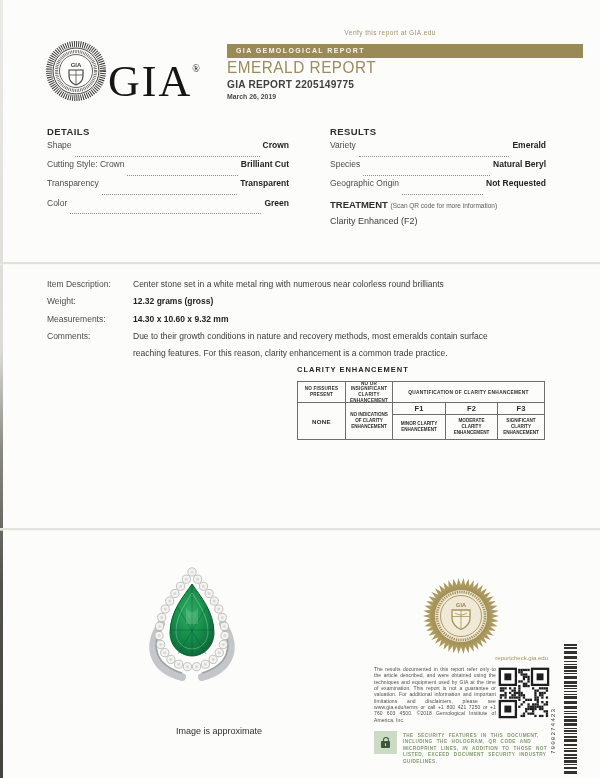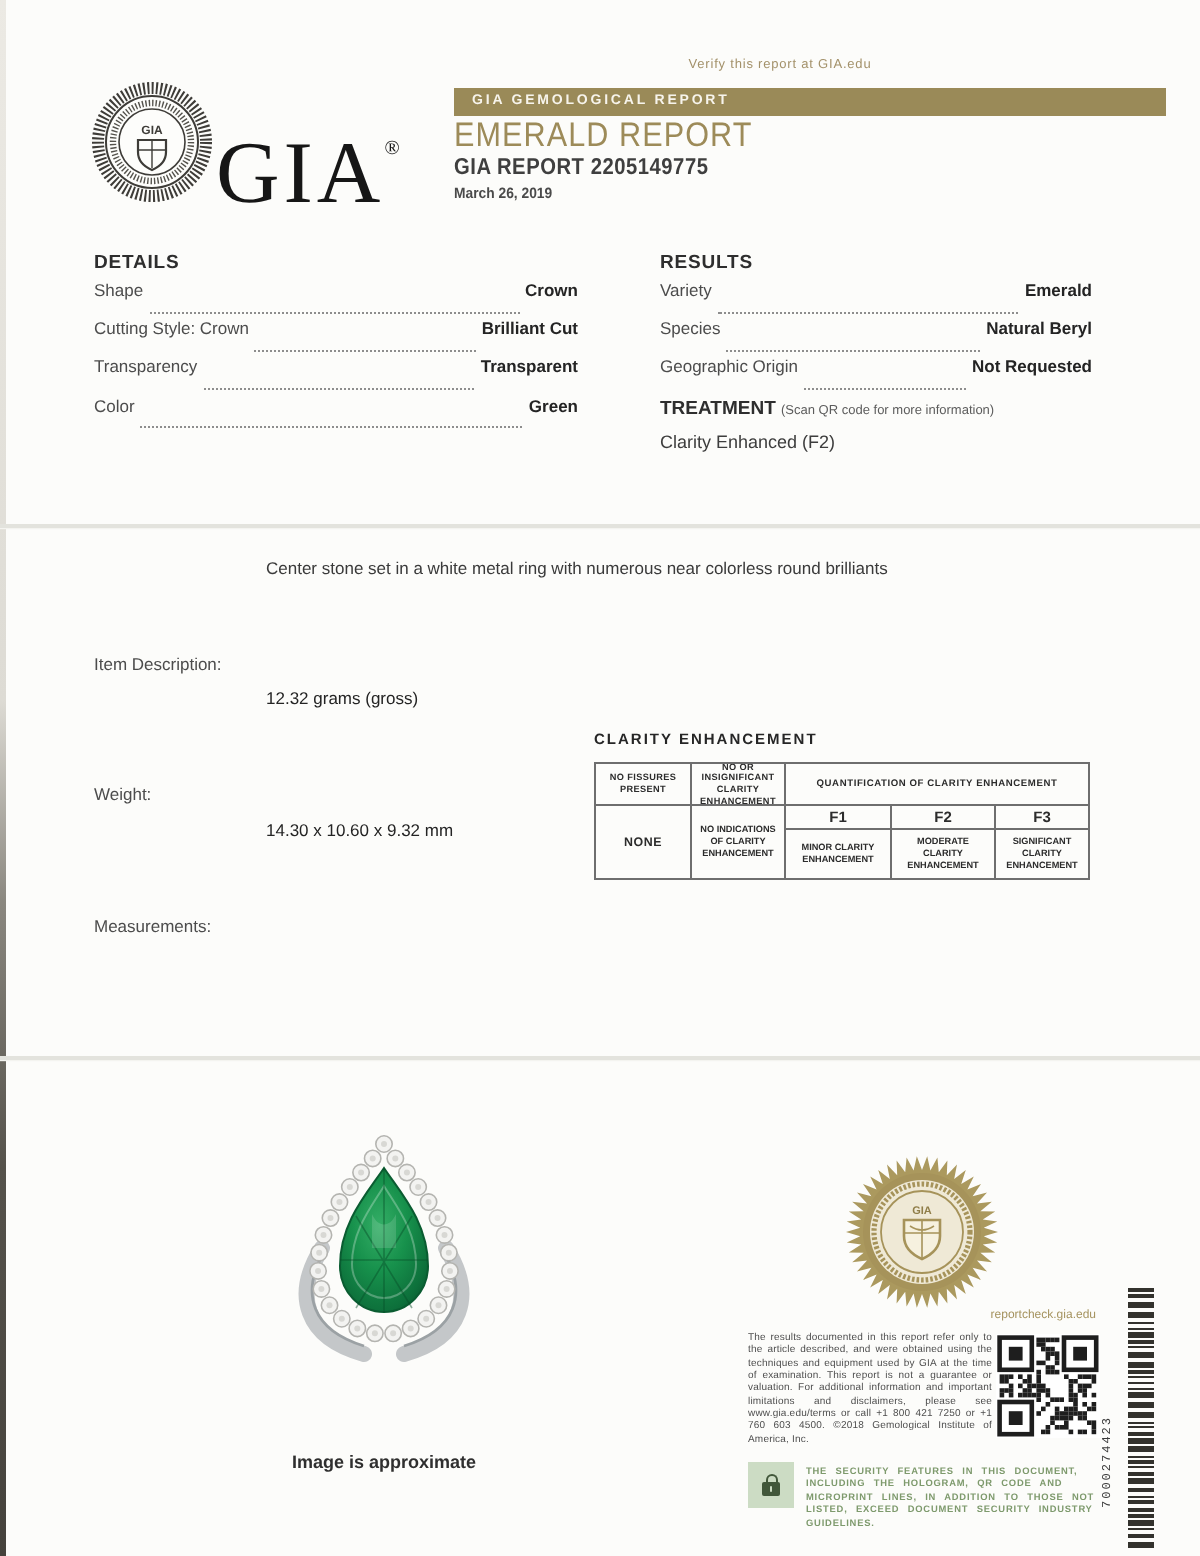--- a/index.html
+++ b/index.html
@@ -23,21 +23,21 @@
   .gold-bar span{display:block;padding-left:9px;font-size:7px;font-weight:bold;
     color:#f7f4ec;letter-spacing:1.4px;line-height:14.5px;}
   .report-title{left:227px;top:58px;font-size:17px;color:#9d8b59;letter-spacing:.6px;
     transform:scaleX(.9);transform-origin:0 0;white-space:nowrap;}
   .report-number{left:227px;top:78px;font-size:11.5px;font-weight:bold;color:#3f3f3f;
     transform:scaleX(.88);transform-origin:0 0;white-space:nowrap;letter-spacing:.3px;}
   .report-date{left:227px;top:92px;font-size:7.5px;font-weight:bold;color:#4a4a4a;
     transform:scaleX(.92);transform-origin:0 0;}
   .logo{left:44px;top:39px;width:150px;height:64px;}
   .logo-text{left:108px;top:43px;font-family:"Liberation Serif",serif;font-size:44px;
-    line-height:64px;color:#161616;letter-spacing:2px;}
+    line-height:52px;color:#161616;letter-spacing:2px;}
   .logo-reg{font-size:10px;vertical-align:24px;letter-spacing:0;}
 
   
   .sec-heading{font-size:9.5px;font-weight:bold;color:#2e2e2e;letter-spacing:.4px;}
   .spec-rows{display:flex;flex-direction:column;}
   .spec-row{display:flex;align-items:baseline;height:19.2px;font-size:8.5px;}
   .spec-row .lbl{color:#4c4c4c;white-space:nowrap;}
   .spec-row .leader{flex:1;border-bottom:1.2px dotted #8d8d8d;margin:0 3px;align-self:flex-end;margin-bottom:2.5px;}
   .spec-row .val{font-weight:bold;color:#242424;white-space:nowrap;}
   .details-head{left:47px;top:126px;}
@@ -47,45 +47,45 @@
   .treat-head{left:330px;top:199px;font-size:9.5px;font-weight:bold;color:#2e2e2e;}
   .treat-head .note{font-size:6.5px;font-weight:normal;color:#5c5c5c;letter-spacing:0;}
   .treat-val{left:330px;top:216px;font-size:9px;color:#3d3d3d;}
 
   
   .fold{left:0;width:600px;height:1.5px;background:#e3e3dd;box-shadow:0 .6px 0 #f4f4f0;}
 
   
   .item-block{left:47px;top:276px;width:450px;font-size:8.5px;}
   .item-row{display:flex;}
-  .item-row .ilbl{width:86px;flex:0 0 86px;color:#4c4c4c;line-height:17.3px;margin-top:48px;}
+  .item-row .ilbl{width:86px;flex:0 0 86px;color:#4c4c4c;line-height:17.3px;}
   .item-row .ival{flex:1;color:#3a3a3a;line-height:17.3px;}
-  .item-row .ival.bold{font-weight:normal;color:#242424;}
+  .item-row .ival.bold{font-weight:bold;color:#242424;}
 
   
   .clar-head{left:297px;top:365px;font-size:7.5px;font-weight:bold;letter-spacing:1px;color:#262626;}
   .clar-table{left:297px;top:381px;width:246px;display:grid;
     grid-template-columns:48px 47px 53px 52px 46px;
     grid-template-rows:21px 12px 24px;
     border:0.8px solid #6e6e6e;font-weight:bold;color:#2c2c2c;text-align:center;}
   .clar-table div{display:flex;align-items:center;justify-content:center;overflow:hidden;}
   .ct-h{font-size:4.6px;letter-spacing:.2px;line-height:1.25;padding:1px 2px;}
   .ct-quant{grid-column:3 / 6;font-size:4.8px;letter-spacing:.3px;border-bottom:0.8px solid #6e6e6e;}
   .ct-c1h,.ct-c2h{border-bottom:0.8px solid #6e6e6e;border-right:0.8px solid #6e6e6e;}
   .ct-c1v{grid-row:2 / 4;font-size:6.2px;letter-spacing:.3px;border-right:0.8px solid #6e6e6e;}
   .ct-c2v{grid-row:2 / 4;font-size:4.6px;line-height:1.25;border-right:0.8px solid #6e6e6e;padding:1px 2px;}
   .ct-f{font-size:7.5px;border-bottom:0.8px solid #6e6e6e;}
   .ct-f.mid{border-right:0.8px solid #6e6e6e;}
   .ct-d{font-size:4.6px;line-height:1.3;padding:1px 3px;}
   .ct-d.mid{border-right:0.8px solid #6e6e6e;}
 
   
   .ring-svg{left:136px;top:562px;}
-  .img-caption{left:122px;top:726px;width:140px;text-align:center;font-size:9px;
-    font-weight:bold;color:#2f2f2f;}
+  .img-caption{left:122px;top:726px;width:140px;text-align:right;font-size:9px;
+    font-weight:normal;color:#2f2f2f;}
   .seal-svg{left:422px;top:577px;}
   .reportcheck{left:460px;top:655px;width:88px;text-align:right;font-size:6px;color:#a5935f;}
   .disclaimer{left:374px;top:666px;width:122px;font-size:5px;line-height:6.35px;
     color:#4e4e4e;text-align:justify;letter-spacing:.1px;}
   .qr{left:498px;top:667px;width:52px;height:52px;background:#fff;}
   .sec-lockbox{left:374px;top:731px;width:23px;height:23px;background:#ccdcc4;
     display:flex;align-items:center;justify-content:center;}
   .lock{position:relative;width:9px;height:7px;background:#41573a;border-radius:1px;margin-top:4px;}
   .lock:before{content:"";position:absolute;left:1.5px;top:-4px;width:6px;height:6px;
     border:1.4px solid #41573a;border-bottom:none;border-radius:3px 3px 0 0;box-sizing:border-box;}
@@ -176,20 +176,24 @@
       <span class="ilbl">Item Description:</span>
       <span class="ival">Center stone set in a white metal ring with numerous near colorless round brilliants</span>
     </div>
   <div class="item-row">
       <span class="ilbl">Weight:</span>
       <span class="ival bold">12.32 grams (gross)</span>
     </div>
   <div class="item-row">
       <span class="ilbl">Measurements:</span>
       <span class="ival bold">14.30 x 10.60 x 9.32 mm</span>
+    </div>
+  <div class="item-row">
+      <span class="ilbl">Comments:</span>
+      <span class="ival" style="max-width:368px">Due to their growth conditions in nature and recovery methods, most emeralds contain surface reaching features. For this reason, clarity enhancement is a common trade practice.</span>
     </div>
 </div>
 
 <div class="abs clar-head">CLARITY ENHANCEMENT</div>
 <div class="abs clar-table">
   <div class="ct-h ct-c1h">NO FISSURES PRESENT</div>
   <div class="ct-h ct-c2h">NO OR INSIGNIFICANT CLARITY ENHANCEMENT</div>
   <div class="ct-quant">QUANTIFICATION OF CLARITY ENHANCEMENT</div>
   <div class="ct-c1v">NONE</div>
   <div class="ct-c2v">NO INDICATIONS OF CLARITY ENHANCEMENT</div>

